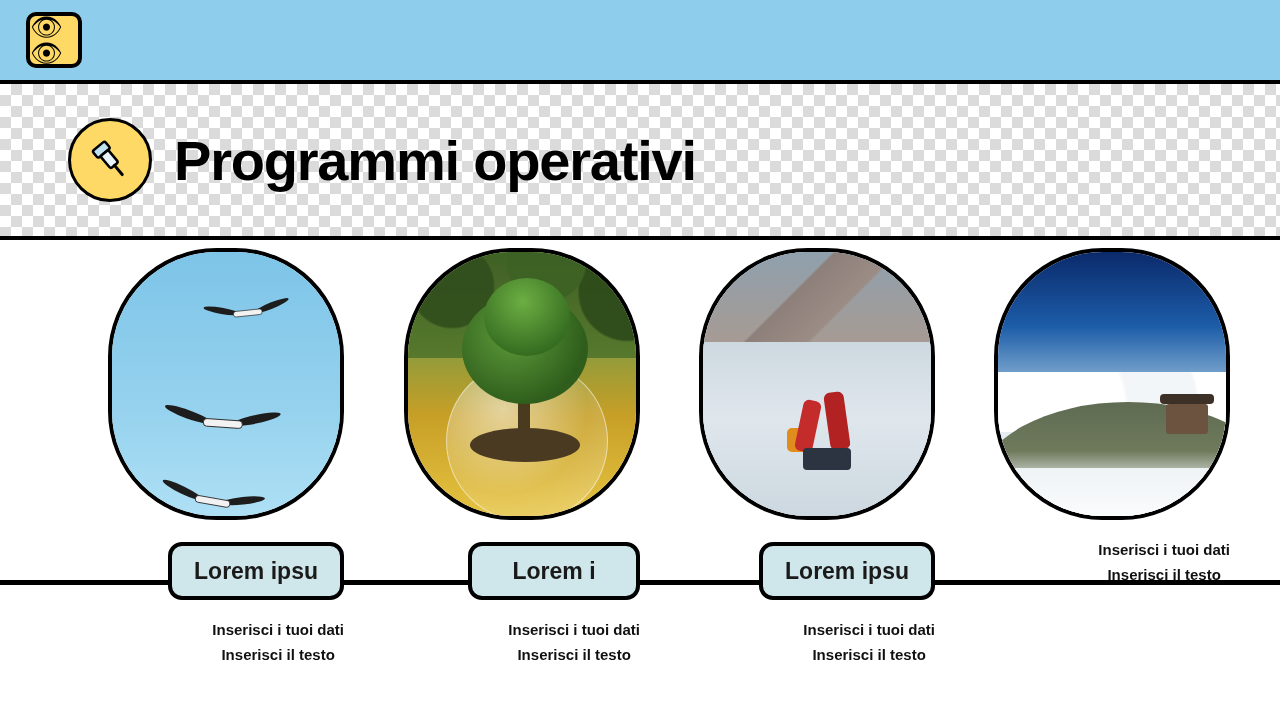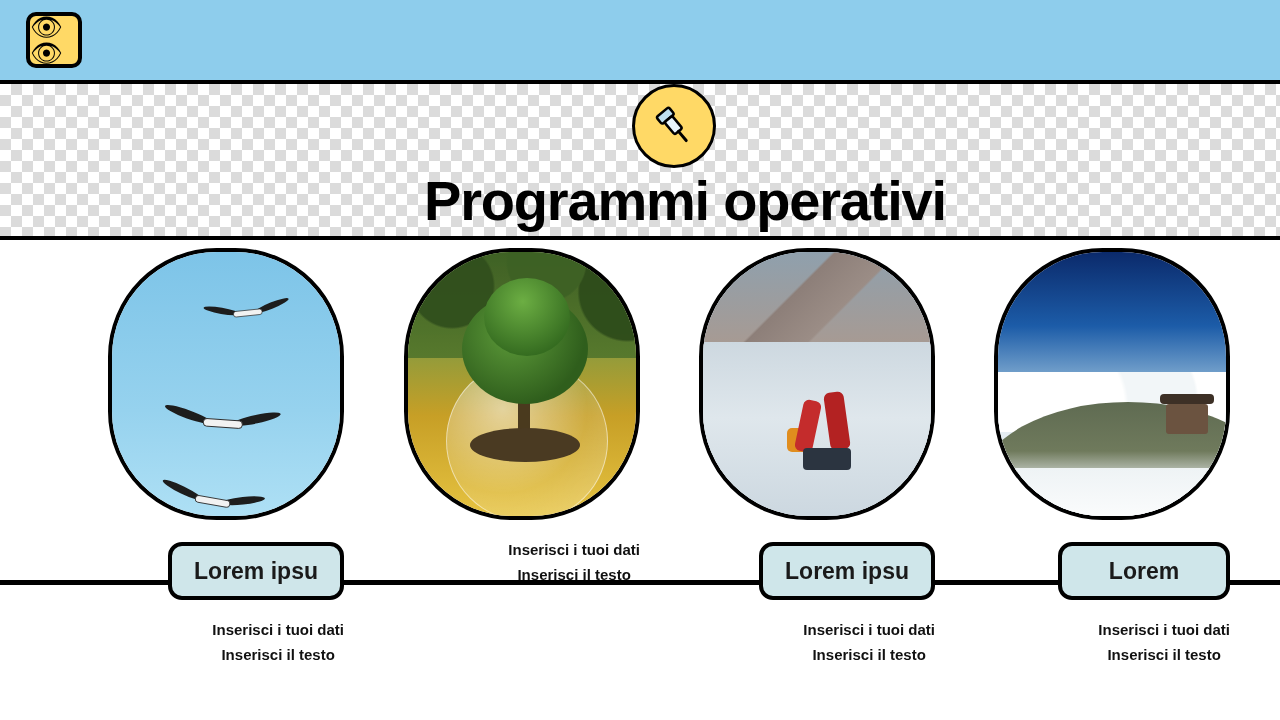--- a/index.html
+++ b/index.html
@@ -72,21 +72,20 @@
     border-bottom: 4px solid #000000;
     background-color: #ffffff;
     background-image:
       linear-gradient(45deg, #dbdbdb 25%, transparent 25%, transparent 75%, #dbdbdb 75%),
       linear-gradient(45deg, #dbdbdb 25%, transparent 25%, transparent 75%, #dbdbdb 75%);
     background-size: 22px 22px;
     background-position: 0 0, 11px 11px;
     display: flex;
     align-items: center;
     padding-left: 68px;
-    flex-direction: column;
   }
   .pin-badge {
     width: 84px;
     height: 84px;
     border-radius: 50%;
     background: #ffd966;
     border: 3px solid #000000;
     display: flex;
     align-items: center;
     justify-content: center;
@@ -362,20 +361,21 @@
       <div class="photo">
         <div class="art art-tree">
           <div class="foliage-top"></div>
           <div class="globe"></div>
           <div class="trunk"></div>
           <div class="crown"></div>
           <div class="crown2"></div>
           <div class="soil"></div>
         </div>
       </div>
+      <div class="pill">Lorem i</div>
       <div class="caption">
         <div>Inserisci i tuoi dati</div>
         <div>Inserisci il testo</div>
       </div>
     </div>
 
     <div class="card card-2">
       <div class="photo">
         <div class="art art-ice">
           <div class="mountains"></div>
@@ -396,21 +396,20 @@
     <div class="card card-3">
       <div class="photo">
         <div class="art art-mtn">
           <div class="clouds"></div>
           <div class="ridge"></div>
           <div class="temple-roof"></div>
           <div class="temple"></div>
           <div class="snow"></div>
         </div>
       </div>
-      <div class="pill">Lorem</div>
       <div class="caption">
         <div>Inserisci i tuoi dati</div>
         <div>Inserisci il testo</div>
       </div>
     </div>
 
   </div>
 </div>
 
 </body></html>

